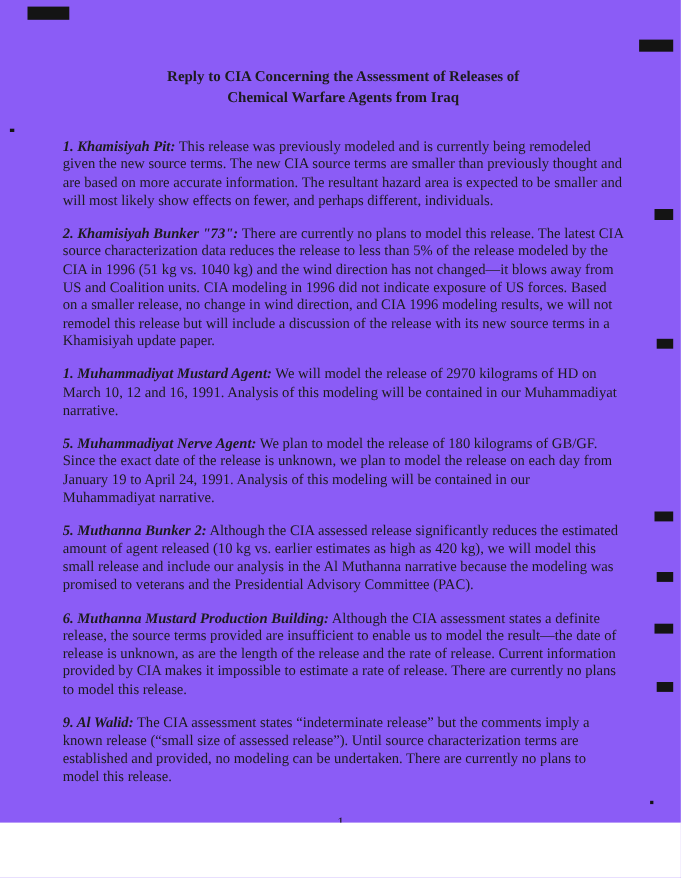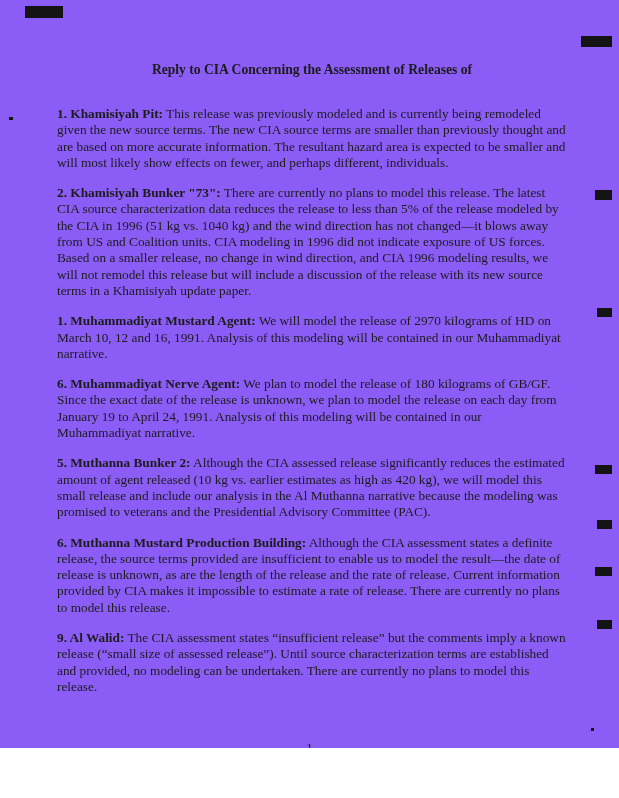--- a/index.html
+++ b/index.html
@@ -29,21 +29,21 @@
     line-height: 19px;
   }
   .title-line { display: block; }
 
   .para {
     margin: 0 0 14px 0;
     font-size: 13.3px;
     line-height: 16.3px;
     text-align: left;
   }
-  .para-label { font-weight: bold; }
+  .para-label { font-weight: bold; font-style: italic; }
 
   .page-number {
     position: absolute;
     top: 740px;
     left: 0;
     width: 100%;
     text-align: center;
     font-size: 13px;
     color: #1c1c1c;
   }
@@ -70,33 +70,34 @@
       <div class="scan-mark" style="left: 597px; top: 620px; width: 15px; height: 9px;"></div>
       <div class="scan-mark" style="left: 591px; top: 728px; width: 3px; height: 3px;"></div>
       <div class="scan-mark" style="left: 29px; top: 776px; width: 27px; height: 12px;"></div>
       <div class="scan-mark" style="left: 584px; top: 764px; width: 23px; height: 11px;"></div>
     </div>
 
   <div class="content">
 
     <h1 class="doc-title">
       <span class="title-line">Reply to CIA Concerning the Assessment of Releases of</span>
+      <span class="title-line">Chemical Warfare Agents from Iraq</span>
     </h1>
 
     <p class="para"><b class="para-label">1.  Khamisiyah Pit:</b><span class="para-body">  This release was previously modeled and is currently being remodeled given the new source terms.  The new CIA source terms are smaller than previously thought and are based on more accurate information.  The resultant hazard area is expected to be smaller and will most likely show effects on fewer, and perhaps different, individuals.</span></p>
 
     <p class="para"><b class="para-label">2.  Khamisiyah Bunker "73":</b><span class="para-body">  There are currently no plans to model this release.  The latest CIA source characterization data reduces the release to less than 5% of the release modeled by the CIA in 1996 (51 kg vs. 1040 kg) and the wind direction has not changed—it blows away from US and Coalition units.  CIA modeling in 1996 did not indicate exposure of US forces.  Based on a smaller release, no change in wind direction, and CIA 1996 modeling results, we will not remodel this release but will include a discussion of the release with its new source terms in a Khamisiyah update paper.</span></p>
 
     <p class="para"><b class="para-label">1.  Muhammadiyat Mustard Agent:</b><span class="para-body">  We will model the release of 2970 kilograms of HD on March 10, 12 and 16, 1991.  Analysis of this modeling will be contained in our Muhammadiyat narrative.</span></p>
 
-    <p class="para"><b class="para-label">6.  Muhammadiyat Nerve Agent:</b><span class="para-body">  We plan to model the release of 180 kilograms of GB/GF.  Since the exact date of the release is unknown, we plan to model the release on each day from January 19 to April 24, 1991.  Analysis of this modeling will be contained in our Muhammadiyat narrative.</span></p>
+    <p class="para"><b class="para-label">5.  Muhammadiyat Nerve Agent:</b><span class="para-body">  We plan to model the release of 180 kilograms of GB/GF.  Since the exact date of the release is unknown, we plan to model the release on each day from January 19 to April 24, 1991.  Analysis of this modeling will be contained in our Muhammadiyat narrative.</span></p>
 
     <p class="para"><b class="para-label">5.  Muthanna Bunker 2:</b><span class="para-body">  Although the CIA assessed release significantly reduces the estimated amount of agent released (10 kg vs. earlier estimates as high as 420 kg), we will model this small release and include our analysis in the Al Muthanna narrative because the modeling was promised to veterans and the Presidential Advisory Committee (PAC).</span></p>
 
     <p class="para"><b class="para-label">6.  Muthanna Mustard Production Building:</b><span class="para-body">  Although the CIA assessment states a definite release, the source terms provided are insufficient to enable us to model the result—the date of release is unknown, as are the length of the release and the rate of release.  Current information provided by CIA makes it impossible to estimate a rate of release. There are currently no plans to model this release.</span></p>
 
-    <p class="para"><b class="para-label">9.  Al Walid:</b><span class="para-body">  The CIA assessment states “insufficient release” but the  comments imply a known release (“small size of assessed release”).  Until source characterization terms are established and provided, no modeling can be undertaken.  There are currently no plans to model this release.</span></p>
+    <p class="para"><b class="para-label">9.  Al Walid:</b><span class="para-body">  The CIA assessment states “indeterminate release” but the  comments imply a known release (“small size of assessed release”).  Until source characterization terms are established and provided, no modeling can be undertaken.  There are currently no plans to model this release.</span></p>
 
   </div>
 
   <div class="page-number">1</div>
 
 </div>
 
 </body></html>

